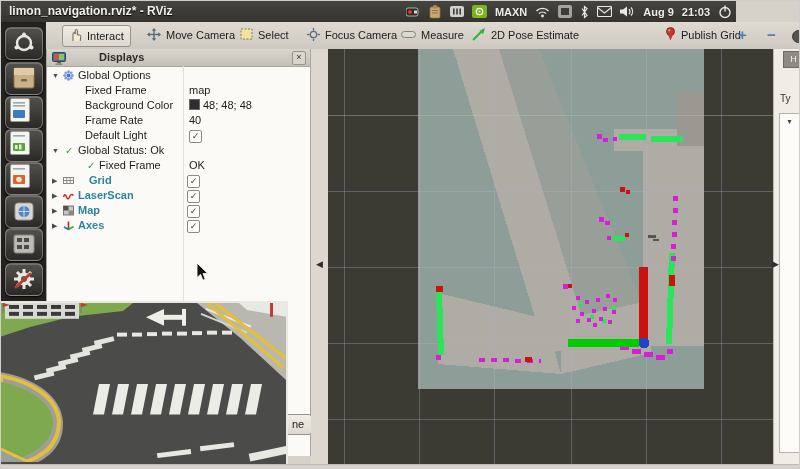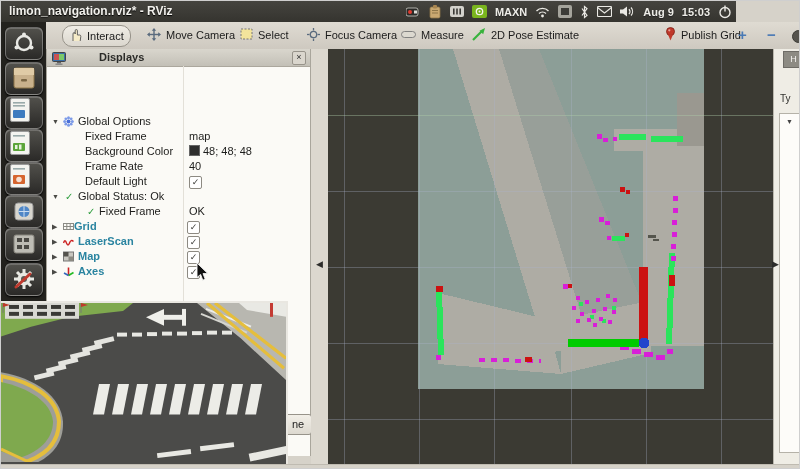--- a/index.html
+++ b/index.html
@@ -13,31 +13,31 @@
   .tray svg{display:block;}
   .traytxt{font-weight:bold;text-shadow:0 1px 1px #222;}
   
   .launcher{position:absolute;left:0;top:21px;width:45px;height:442px;background:#23221E;}
   .tile{position:absolute;left:4px;width:36px;height:31px;border-radius:6px;border:1px solid rgba(255,255,255,.3);
     background:linear-gradient(#52514C,#2A2927);box-shadow:inset 0 1px rgba(255,255,255,.18),0 1px 2px #000;}
   .tile .inner{position:absolute;left:5px;top:3px;width:26px;height:24px;}
   .page{position:absolute;left:4px;top:1px;width:18px;height:22px;background:#F4F4F0;border-radius:2px;border:1px solid #999;}
   
   .toolbar{position:absolute;left:45px;top:21px;width:755px;height:27px;background:linear-gradient(#DFDBD2,#CEC9C0);border-bottom:1px solid #AEAA9F;}
-  .tool{position:absolute;top:3px;height:20px;display:flex;align-items:center;gap:5px;font-size:11px;color:#1b1b1b;padding:0 6px;border-radius:10px;}
+  .tool{position:absolute;top:3px;height:20px;display:flex;align-items:center;gap:5px;font-size:11px;color:#1b1b1b;padding:0 6px;border-radius:3px;}
   .tool.active{background:linear-gradient(#F0EDE6,#DBD7CE);border:1px solid #97938A;}
   .zoombtn{position:absolute;top:4px;font-size:15px;font-weight:bold;color:#4A7AB5;}
   
   .dpanel{position:absolute;left:45px;top:48px;width:265px;height:407px;background:#FBFAF6;border-right:1px solid #A9A69C;border-left:1px solid #A9A69C;box-sizing:border-box;}
   .dhead{position:absolute;left:0;top:0;width:100%;height:17px;background:linear-gradient(#D9D6CD,#C3C0B7);border-bottom:1px solid #ABA79D;}
   .dhead .t{position:absolute;left:22px;top:2px;font-size:11px;font-weight:bold;color:#2b2b28;padding-left:30px;}
   .closebox{position:absolute;right:4px;top:2px;width:12px;height:12px;background:#DAD6CD;border:1px solid #97938A;border-radius:2px;
     font-size:9px;line-height:11px;text-align:center;color:#333;}
   .coldiv{position:absolute;left:136px;top:17px;width:1px;height:343px;background:#E3E0D8;}
-  .trow{position:absolute;left:0;width:100%;height:15px;font-size:11px;line-height:15px;color:#1d1d1b;margin-top:46px;}
+  .trow{position:absolute;left:0;width:100%;height:15px;font-size:11px;line-height:15px;color:#1d1d1b;}
   .exp{position:absolute;left:5px;top:0;font-size:7px;color:#4a4a46;}
   .ticon{position:absolute;left:16px;top:2px;width:11px;height:11px;}
   .tlbl{position:absolute;top:0;white-space:nowrap;}
   .disp{color:#2A84A0;font-weight:bold;}
   .tval{position:absolute;left:142px;top:0;white-space:nowrap;}
   .gcheck{color:#2E9E3E;font-weight:bold;font-size:10px;position:absolute;top:0;}
   .cbx{position:absolute;left:140px;top:2px;width:11px;height:11px;background:#fff;border:1px solid #8d8a82;border-radius:2px;
     font-size:9px;line-height:10px;text-align:center;color:#3a3a36;}
   .swatch{display:inline-block;width:9px;height:9px;background:#2E2E2E;border:1px solid #666;vertical-align:-1px;margin-right:3px;}
   .renfrag{position:absolute;left:237px;top:365px;width:26px;height:19px;background:linear-gradient(#F2EFE8,#DDD9D0);
@@ -122,21 +122,21 @@
           </svg>
         </span>
       <span>
           <svg width="15" height="13">
             <polygon points="0,4.5 3,4.5 7,1.5 7,11.5 3,8.5 0,8.5" fill="#EAE9E4"></polygon>
             <path d="M9,4 a4,4 0 0 1 0,5" fill="none" stroke="#EAE9E4" stroke-width="1.2"></path>
             <path d="M11,2.5 a6,6 0 0 1 0,8" fill="none" stroke="#EAE9E4" stroke-width="1.2"></path>
           </svg>
         </span>
       <span class="traytxt">Aug 9</span>
-      <span class="traytxt">15:03</span>
+      <span class="traytxt">21:03</span>
       <span>
           <svg width="14" height="14">
             <circle cx="7" cy="7.5" r="5" fill="none" stroke="#EAE9E4" stroke-width="1.4"></circle>
             <rect x="6.3" y="0.5" width="1.4" height="6" fill="#EAE9E4"></rect>
           </svg>
         </span>
     </div>
   </div>
 
   <div class="launcher">
@@ -332,21 +332,21 @@
       <span class="tval">OK</span>
     </div>
     <div class="trow" style="top:124px">
       <span class="exp">▶</span>
       <span class="ticon"><svg width="11" height="11">
             <rect x="0.5" y="2.5" width="10" height="6" fill="none" stroke="#8a8a84" stroke-width="1"></rect>
             <line x1="0.5" y1="5.5" x2="10.5" y2="5.5" stroke="#8a8a84"></line>
             <line x1="3.8" y1="2.5" x2="3.8" y2="8.5" stroke="#8a8a84"></line>
             <line x1="7.2" y1="2.5" x2="7.2" y2="8.5" stroke="#8a8a84"></line>
           </svg></span>
-      <span class="tlbl disp" style="left:27px">Grid</span>
+      <span class="tlbl disp" style="left:42px">Grid</span>
       <span class="cbx">✓</span>
     </div>
     <div class="trow" style="top:139px">
       <span class="exp">▶</span>
       <span class="ticon"><svg width="11" height="11">
             <path d="M0.5,7 Q2,2.5 3.5,7 Q5,11 6.5,7 Q8,3 10.5,5.5" fill="none" stroke="#C22" stroke-width="1.5"></path>
           </svg></span>
       <span class="tlbl disp" style="left:31px">LaserScan</span>
       <span class="cbx">✓</span>
     </div>

